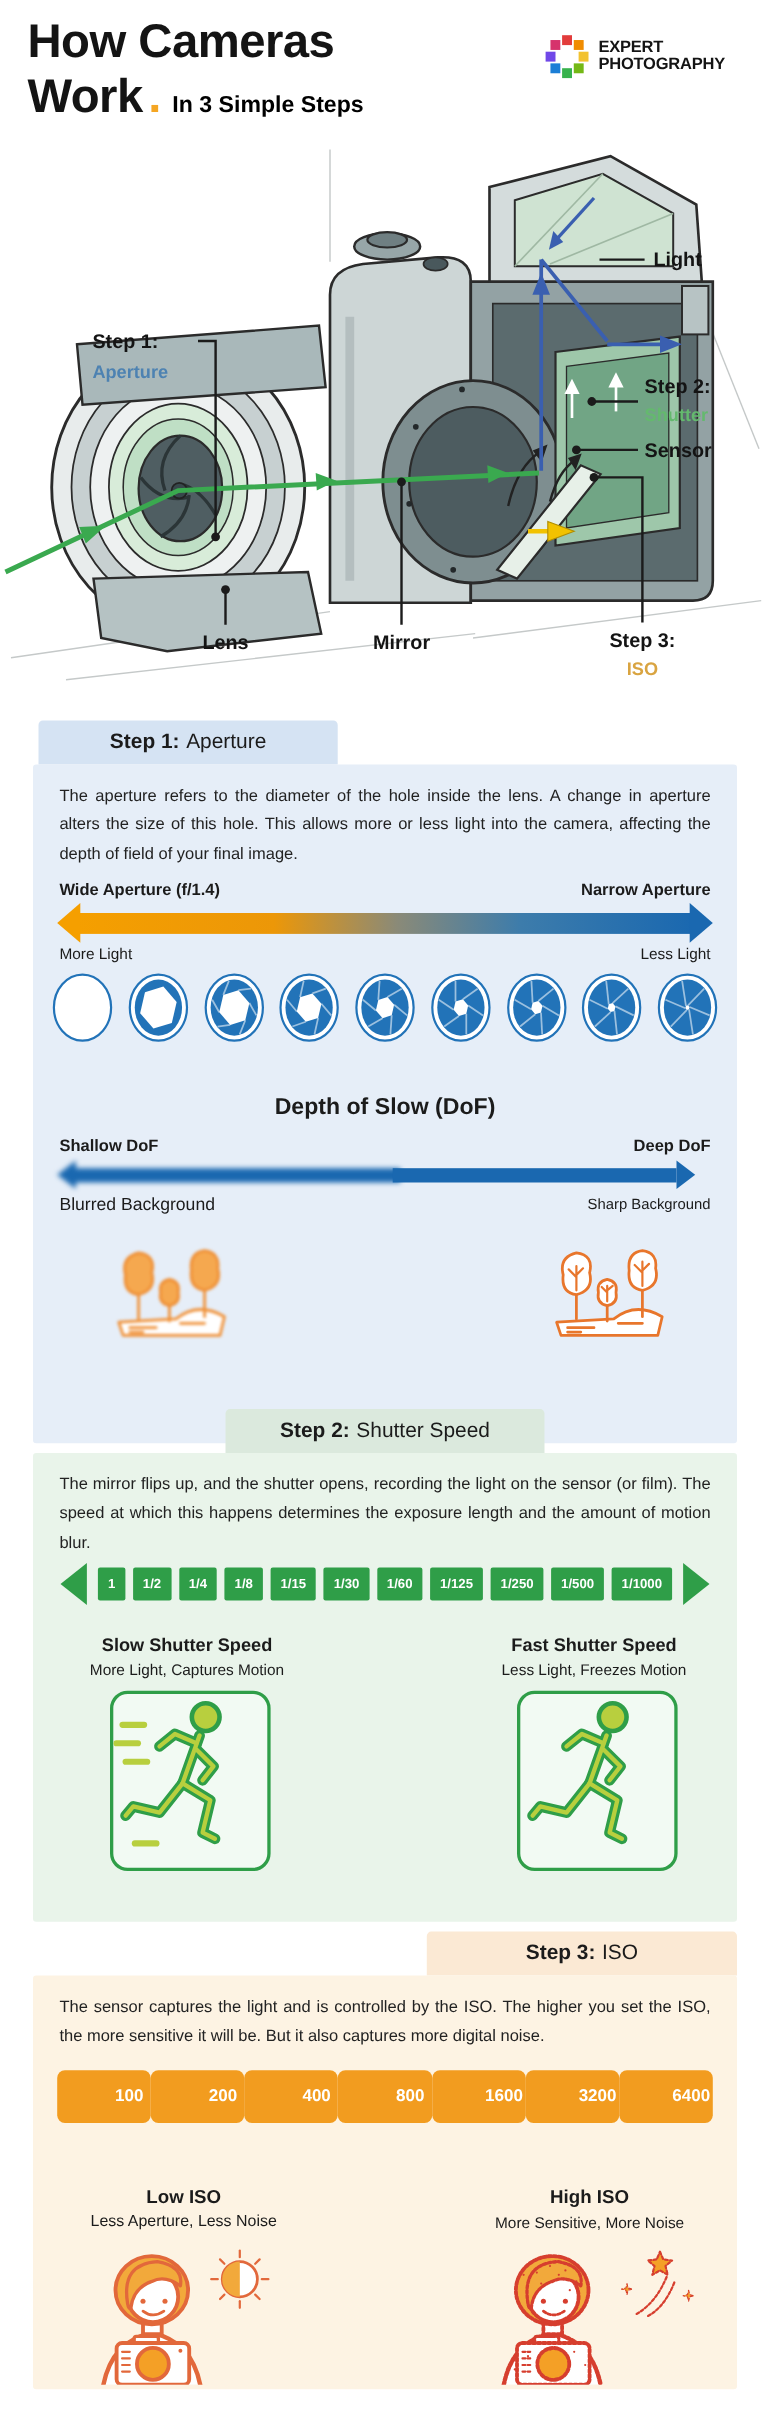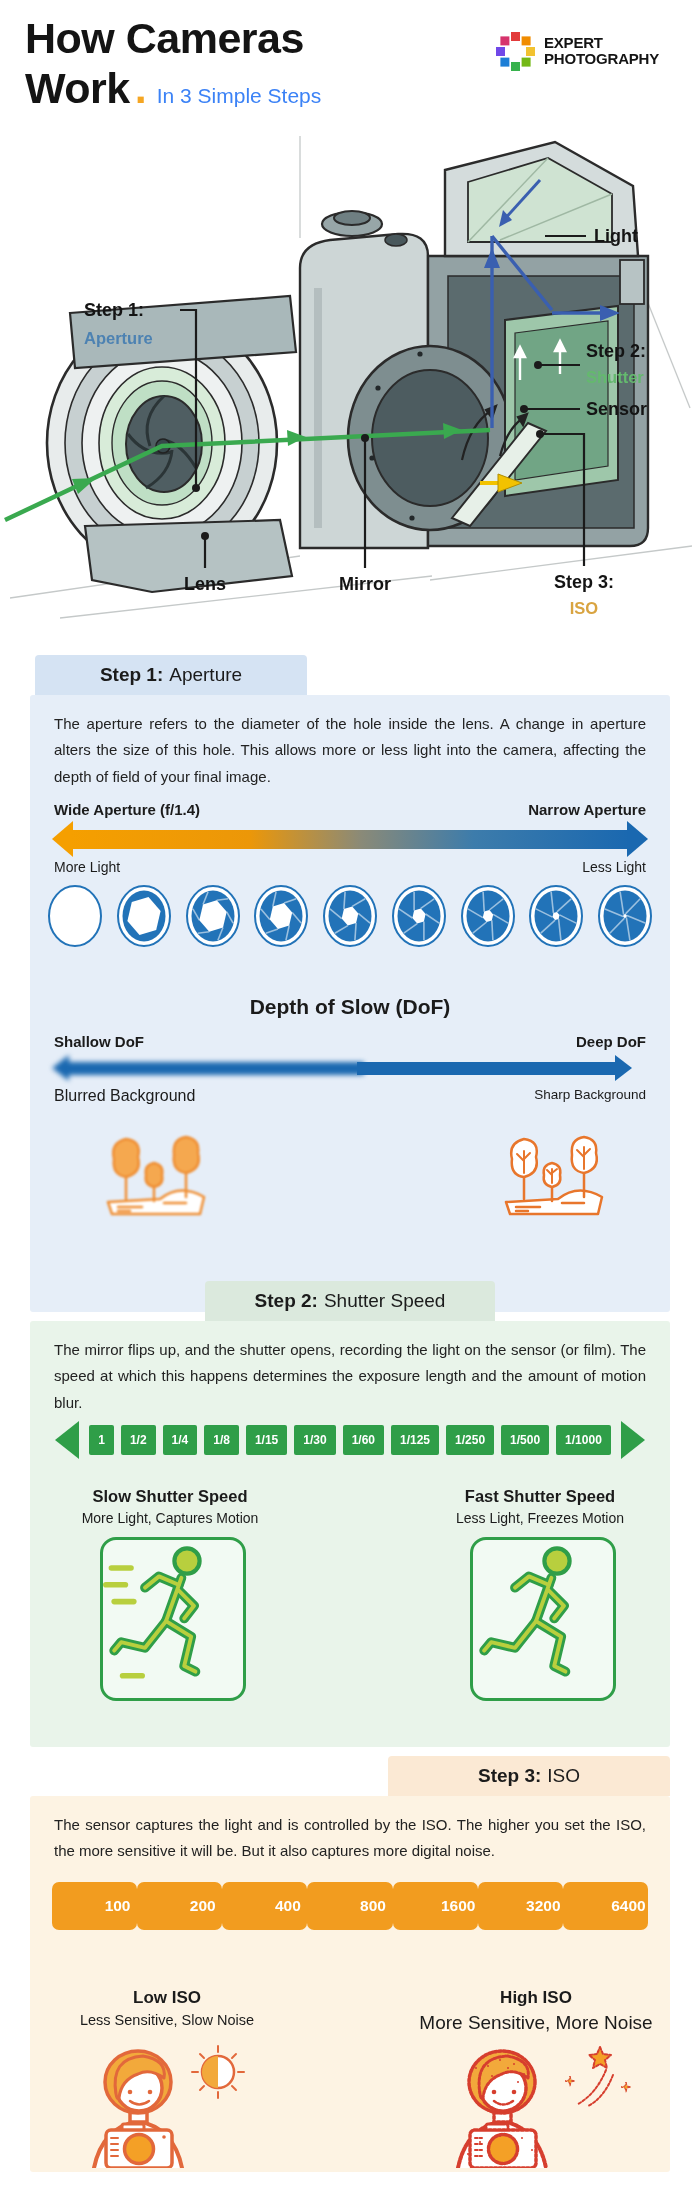--- a/index.html
+++ b/index.html
@@ -3,21 +3,21 @@
 <meta charset="utf-8">
 <style>
   html,body{margin:0;padding:0;background:#fff;}
   #page{position:relative;width:700px;height:2203px;background:#fff;overflow:hidden;
         font-family:"Liberation Sans",sans-serif;color:#1b1b1b;}
   .abs{position:absolute;}
   
   .title-line{font-size:43px;font-weight:800;letter-spacing:-0.5px;line-height:1.05;color:#141414;}
   .title-row{display:flex;align-items:baseline;}
   .accent-dot{color:#f5a623;font-size:43px;font-weight:800;margin-left:5px;}
-  .subtitle{font-size:21px;font-weight:400;margin-left:10px;color:#3b82f6;}
+  .subtitle{font-size:21px;font-weight:700;margin-left:10px;color:#000000;}
   .logo{display:flex;align-items:center;gap:8px;}
   .logo-ring{position:relative;width:42px;height:42px;}
   .logo-ring i{position:absolute;width:9px;height:9px;left:16.5px;top:16.5px;}
   .logo-text{font-size:15px;font-weight:800;line-height:1.05;letter-spacing:-0.2px;color:#141414;}
   
   .tab{position:absolute;height:40px;display:flex;align-items:center;justify-content:center;
        font-size:19px;border-radius:4px 4px 0 0;}
   .tab b{margin-right:6px;}
   .panel{position:absolute;width:640px;border-radius:3px;}
   .panel p{position:absolute;left:24px;top:16px;width:592px;margin:0;font-size:15px;
@@ -462,25 +462,25 @@
         <div class="iso-box">200</div>
         <div class="iso-box">400</div>
         <div class="iso-box">800</div>
         <div class="iso-box">1600</div>
         <div class="iso-box">3200</div>
         <div class="iso-box">6400</div>
       </div>
 
     <div class="colhead" style="left:17px;top:192px;">
       <div class="h" style="font-size:17px;">Low ISO</div>
-      <div class="s" style="font-size:14.5px;">Less Sensitive, Slow Noise</div>
+      <div class="s" style="font-size:14.5px;">Less Aperture, Less Noise</div>
     </div>
     <div class="colhead" style="left:386px;top:192px;">
       <div class="h" style="font-size:17px;">High ISO</div>
-      <div class="s" style="font-size:19px;">More Sensitive, More Noise</div>
+      <div class="s" style="font-size:14px;">More Sensitive, More Noise</div>
     </div>
 
     <svg class="abs person-left" style="left:36px;top:246px;" width="212" height="126" viewBox="0 0 212 126">
       <g stroke="#e2683b" fill="none" stroke-linecap="round" stroke-linejoin="round">
         <path d="M28,126 Q36,86 72,79 Q108,86 116,126" stroke-width="4" fill="#fff"></path>
         <rect x="64" y="62" width="17" height="18" fill="#fff" stroke-width="3.5"></rect>
         <ellipse cx="72" cy="40" rx="33" ry="31" fill="#f2a93b" stroke-width="3.5"></ellipse>
         <circle cx="73" cy="46" r="23" fill="#fff" stroke-width="3.5"></circle>
         <path d="M50,52 Q44,16 77,14 Q101,18 98,36 Q84,26 72,32 Q55,38 53,56 Q51,58 50,52 Z" fill="#f2a93b" stroke-width="3"></path>
         <circle cx="64" cy="50" r="2.3" fill="#e2683b" stroke="none"></circle>

